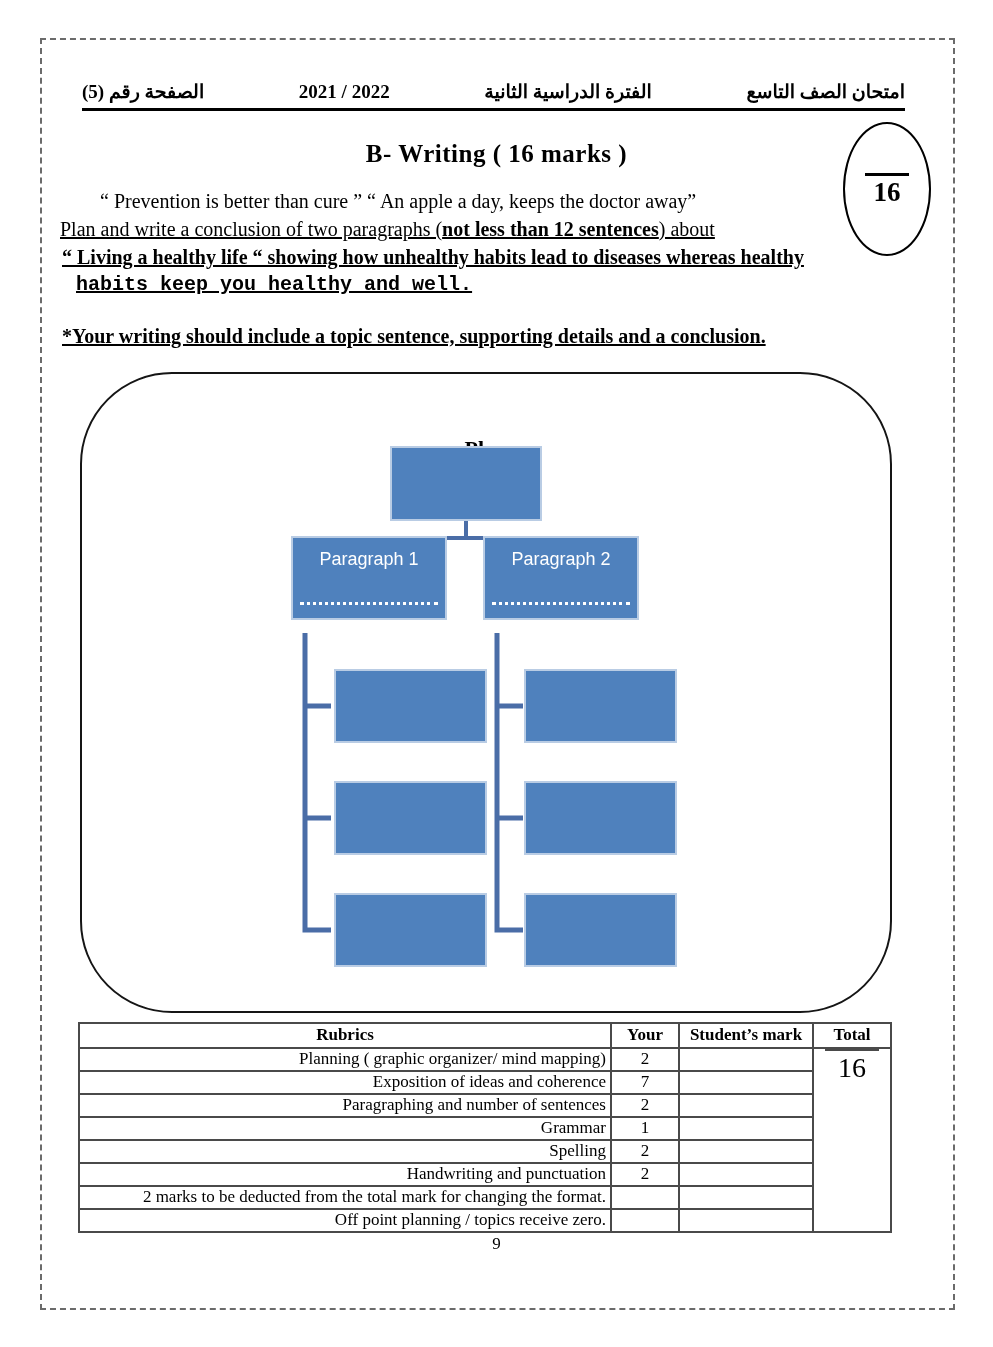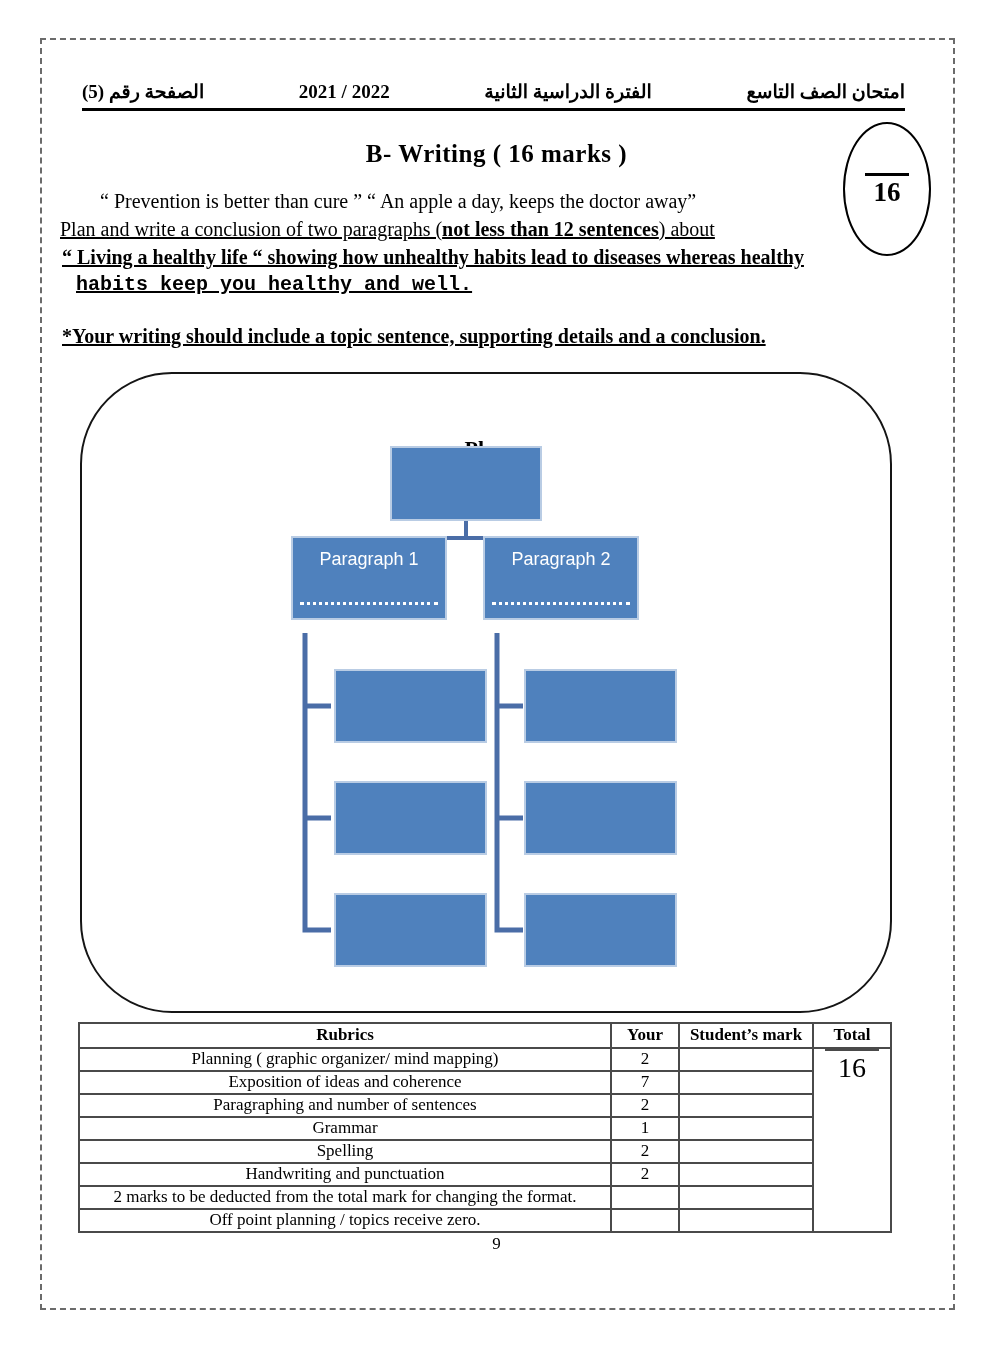--- a/index.html
+++ b/index.html
@@ -44,21 +44,21 @@
   .pdots{position:absolute;left:7px;right:7px;bottom:13px;border-top:3px dotted #fff;}
   .cbox{width:153px;height:74px;}
   .cl{left:334px;} .cr{left:524px;}
   .r1{top:669px;} .r2{top:781px;} .r3{top:893px;}
 
   
   table.rub{position:absolute;left:78px;top:1022px;width:812px;border-collapse:collapse;table-layout:fixed;}
   table.rub th,table.rub td{border:2px solid #4a4a4a;font-size:17px;padding:0 4px;line-height:1.18;overflow:hidden;white-space:nowrap;}
   table.rub th{font-weight:bold;text-align:center;height:23px;}
   table.rub td{height:21px;}
-  td.rlabel{text-align:center;padding-left:6px;margin-top:9px;}
+  td.rlabel{text-align:right;padding-left:6px;margin-top:9px;}
   td.rmark{text-align:center;}
   td.total-cell{vertical-align:top;padding-top:102px;}
   .tline{width:54px;border-top:2px solid #4a4a4a;margin:0 auto 2px auto;}
   .tnum{font-size:28px;text-align:center;line-height:1.1;}
 
   .pagenum{left:0;top:1234px;width:993px;text-align:center;font-size:17px;}
 </style>
 </head>
 <body>
 

